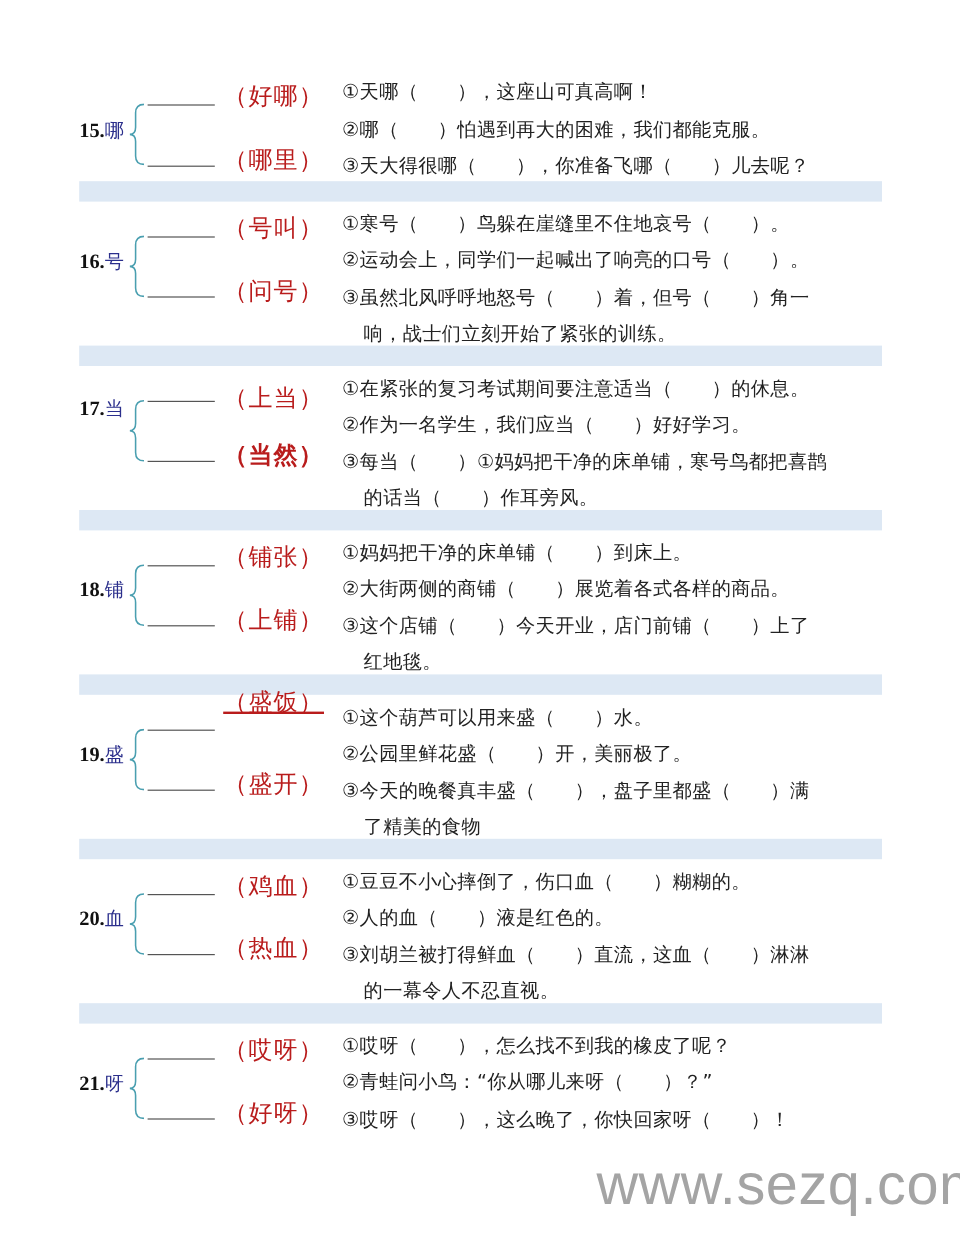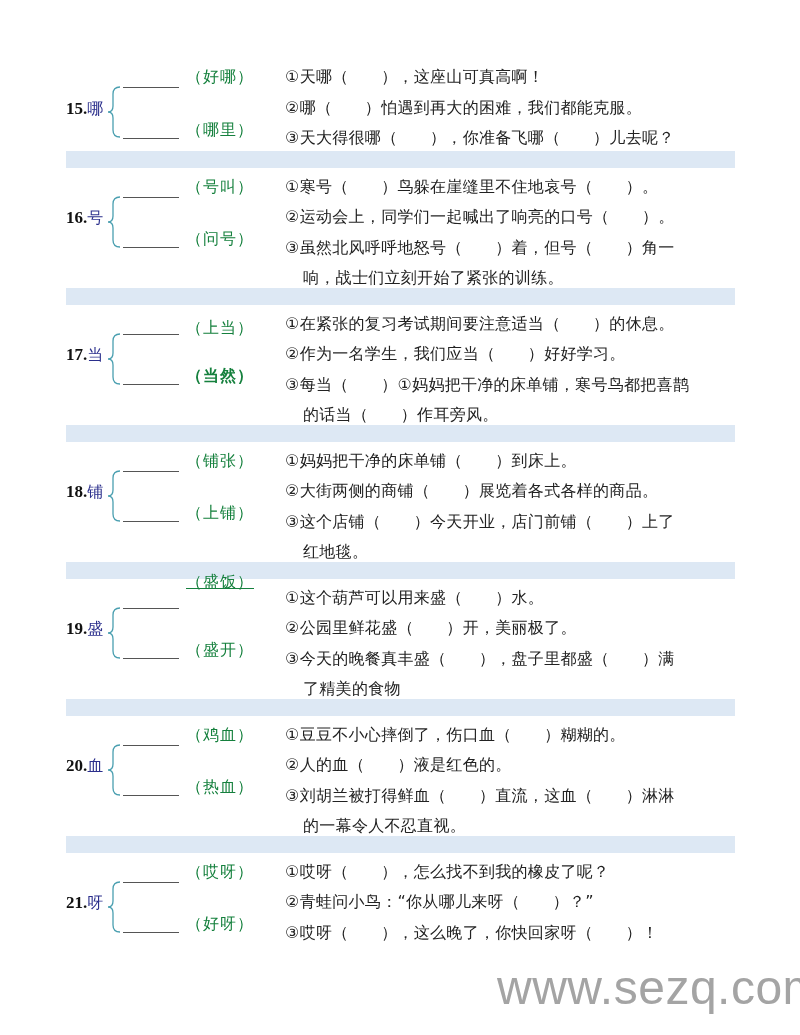--- a/index.html
+++ b/index.html
@@ -6,21 +6,21 @@
   body {
     width:800px; height:1035px; background:#ffffff; position:relative; overflow:hidden;
     font-family: "DejaVu Serif", "Liberation Serif", serif; color:#222;
   }
   .section { position:absolute; left:0; width:800px; }
   .band { position:absolute; left:66px; width:669px; height:17px; background:#dde8f4; }
   .num { position:absolute; left:66px; font-family:"Liberation Serif", serif; font-weight:bold; font-size:17px; color:#111; }
   .num .ch { color:#2b2f8c; font-weight:normal; font-family:"DejaVu Sans", sans-serif; font-size:16px; }
   .brace { position:absolute; left:108px; width:14px; }
   .blank { position:absolute; left:123px; width:56px; border-bottom:1.3px solid #555; height:0; }
-  .word { position:absolute; left:186px; font-size:16px; letter-spacing:1px; color:#15803d; font-family:"DejaVu Sans", sans-serif; }
+  .word { position:absolute; left:186px; font-size:20px; letter-spacing:1px; color:#b91c1c; font-family:"DejaVu Sans", sans-serif; }
   .line { position:absolute; left:285px; font-size:16px; color:#222; white-space:nowrap; font-family:"DejaVu Sans", sans-serif; letter-spacing:0.3px; }
   .line.cont { left:303px; }
   .watermark { position:absolute; left:497px; top:960px; font-family:"Liberation Sans", sans-serif; font-size:48px; color:#a4a4a4; letter-spacing:0.5px; }
 </style>
 </head>
 <body>
 
 <div class="section" style="top:0;">
   <div class="num" style="top:99px;"><span>15.</span><span class="ch">哪</span></div>
   <svg class="brace" style="top:86px;" width="14" height="52" viewBox="0 0 14 52">
@@ -46,21 +46,21 @@
   <div class="word" style="top:40px;">（号叫）</div>
   <div class="word" style="top:92px;">（问号）</div>
   <div class="line" style="top:40px;">①寒号（　　）鸟躲在崖缝里不住地哀号（　　）。</div>
   <div class="line" style="top:70px;">②运动会上，同学们一起喊出了响亮的口号（　　）。</div>
   <div class="line" style="top:101px;">③虽然北风呼呼地怒号（　　）着，但号（　　）角一</div>
   <div class="line cont" style="top:131px;">响，战士们立刻开始了紧张的训练。</div>
 </div>
 <div class="band" style="top:288px;"></div>
 
 <div class="section" style="top:274px;">
-  <div class="num" style="top:71px;"><span>17.</span><span class="ch">当</span></div>
+  <div class="num" style="top:57px;"><span>17.</span><span class="ch">当</span></div>
   <svg class="brace" style="top:59px;" width="14" height="52" viewBox="0 0 14 52">
       <path d="M12 1 Q5 1 5 8 L5 20 Q5 26 0 26 Q5 26 5 32 L5 44 Q5 51 12 51" fill="none" stroke="#4a9fb0" stroke-width="1.3"></path>
     </svg>
   <div class="blank" style="top:60px;"></div>
   <div class="blank" style="top:110px;"></div>
   <div class="word" style="top:44px;">（上当）</div>
   <div class="word" style="top:92px;font-weight:bold;">（当然）</div>
   <div class="line" style="top:40px;">①在紧张的复习考试期间要注意适当（　　）的休息。</div>
   <div class="line" style="top:70px;">②作为一名学生，我们应当（　　）好好学习。</div>
   <div class="line" style="top:101px;">③每当（　　）①妈妈把干净的床单铺，寒号鸟都把喜鹊</div>

